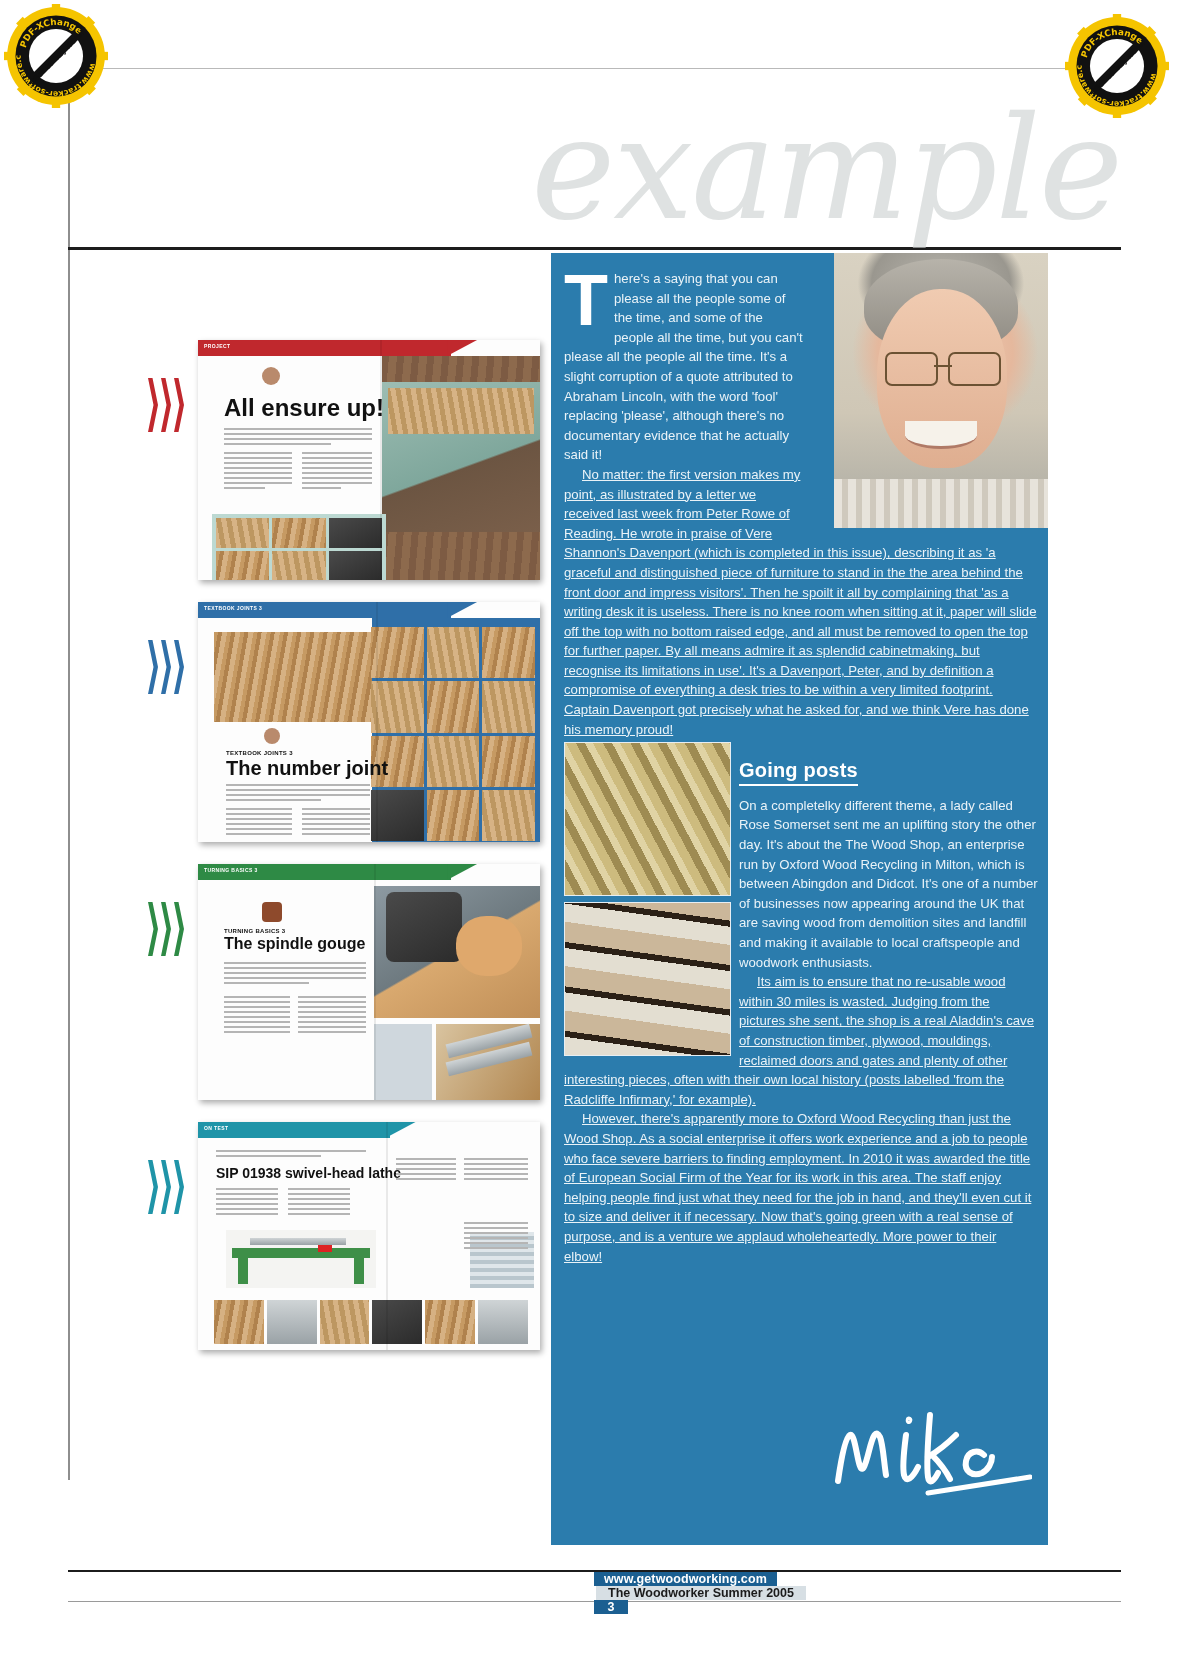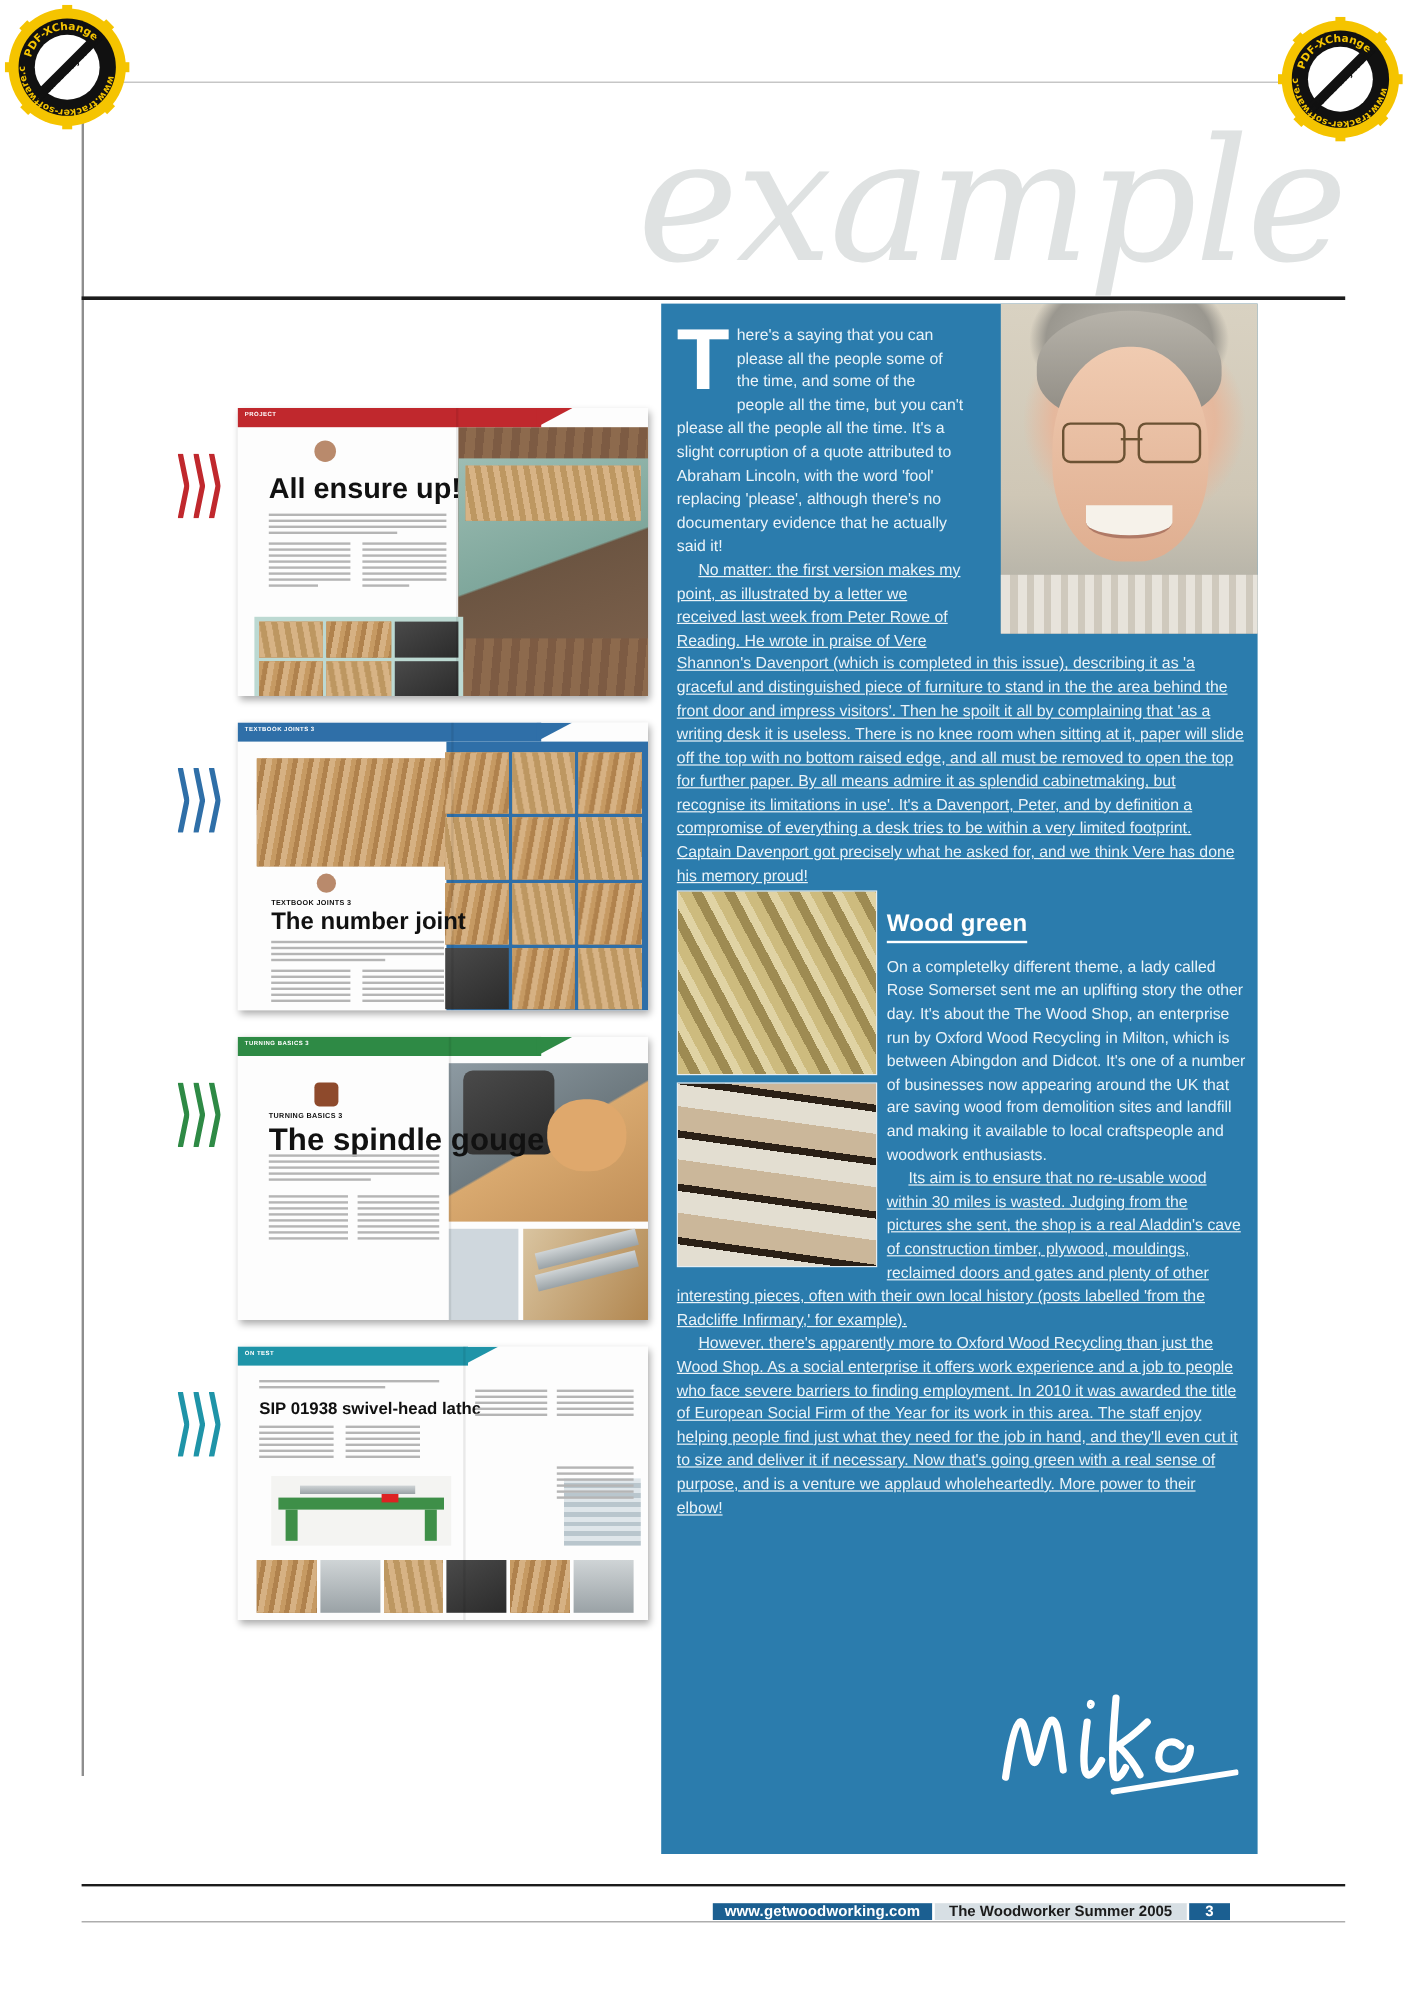--- a/index.html
+++ b/index.html
@@ -341,24 +341,25 @@
     z-index: 12;
   }
 
   
   .footer {
     position: absolute;
     left: 594px;
     top: 1572px;
     height: 28px;
     display: flex;
-    align-items: flex-end;
+    align-items: flex-start;
     z-index: 14;
     font-size: 12.5px;
     font-weight: bold;
+    flex-direction: column;
   }
   .footer .url {
     background: #1b5f91;
     color: #ffffff;
     padding: 0 10px;
     display: flex;
     align-items: center;
     letter-spacing: .1px;
   }
   .footer .issue {
@@ -589,21 +590,21 @@
         <div class="band-label">TURNING BASICS 3</div>
         <div class="photo" style="right:0;top:22px;width:166px;height:132px;background:linear-gradient(150deg,#8d9aa2,#6e7a80 48%,#d9a96f 49%,#c08f58)"></div>
         <div class="photo tex-dark" style="right:78px;top:28px;width:76px;height:70px;border-radius:8px"></div>
         <div class="photo" style="right:18px;top:52px;width:66px;height:60px;border-radius:46%;background:#dfa86c"></div>
         <div class="photo" style="right:0;top:160px;width:104px;height:76px;background:linear-gradient(120deg,#d9c4a0,#b1864f)"></div>
         <div class="photo tex-metal" style="right:8px;top:170px;width:86px;height:14px;transform:rotate(-14deg)"></div>
         <div class="photo tex-metal" style="right:8px;top:188px;width:86px;height:14px;transform:rotate(-14deg)"></div>
         <div class="photo" style="right:108px;top:160px;width:58px;height:76px;background:#cfd7dd"></div>
         <div class="photo" style="left:64px;top:38px;width:20px;height:20px;border-radius:4px;background:#8e4a2c"></div>
         <div class="kicker" style="left:26px;top:64px">TURNING BASICS 3</div>
-        <div class="heading" style="left:26px;top:72px;font-size:26px">The spindle gouge</div>
+        <div class="heading" style="left:26px;top:72px;font-size:16px">The spindle gouge</div>
         <div class="fake-lines" style="left:26px;top:98px;width:142px">
           <i></i>
             <i></i>
             <i></i>
             <i></i>
             <i style="width:60%"></i>
         </div>
         <div class="fake-lines" style="left:26px;top:132px;width:66px">
             <i></i>
             <i></i>
@@ -714,21 +715,21 @@
       <div class="shirt"></div>
     </div>
 
     <div class="panel-inner">
       <div class="wrap-right-photo"></div>
 
       <p class="dropcap-wrap"><span class="dropcap">T</span><span>here's a saying that you can please all the people some of the time, and some of the people all the time, but you can't please all the people all the time. It's a slight corruption of a quote attributed to Abraham Lincoln, with the word 'fool' replacing 'please', although there's no documentary evidence that he actually said it!</span></p>
 
       <p>No matter: the first version makes my point, as illustrated by a letter we received last week from Peter Rowe of Reading. He wrote in praise of Vere Shannon's Davenport (which is completed in this issue), describing it as 'a graceful and distinguished piece of furniture to stand in the the area behind the front door and impress visitors'. Then he spoilt it all by complaining that 'as a writing desk it is useless. There is no knee room when sitting at it, paper will slide off the top with no bottom raised edge, and all must be removed to open the top for further paper. By all means admire it as splendid cabinetmaking, but recognise its limitations in use'. It's a Davenport, Peter, and by definition a compromise of everything a desk tries to be within a very limited footprint. Captain Davenport got precisely what he asked for, and we think Vere has done his memory proud!</p>
 
-      <h2 class="sec-title">Wood green</h2>
+      <h2 class="sec-title">Going posts</h2>
 
       <div class="green-figs">
         <div class="fig timber"></div>
         <div class="fig beams"></div>
       </div>
 
       <p style="text-indent:0">On a completelky different theme, a lady called Rose Somerset sent me an uplifting story the other day. It's about the The Wood Shop, an enterprise run by Oxford Wood Recycling in Milton, which is between Abingdon and Didcot. It's one of a number of businesses now appearing around the UK that are saving wood from demolition sites and landfill and making it available to local craftspeople and woodwork enthusiasts.</p>
       <p>Its aim is to ensure that no re-usable wood within 30 miles is wasted. Judging from the pictures she sent, the shop is a real Aladdin's cave of construction timber, plywood, mouldings, reclaimed doors and gates and plenty of other interesting pieces, often with their own local history (posts labelled 'from the Radcliffe Infirmary,' for example).</p>
       <p>However, there's apparently more to Oxford Wood Recycling than just the Wood Shop. As a social enterprise it offers work experience and a job to people who face severe barriers to finding employment. In 2010 it was awarded the title of European Social Firm of the Year for its work in this area. The staff enjoy helping people find just what they need for the job in hand, and they'll even cut it to size and deliver it if necessary. Now that's going green with a real sense of purpose, and is a venture we applaud wholeheartedly. More power to their elbow!</p>
     </div>

